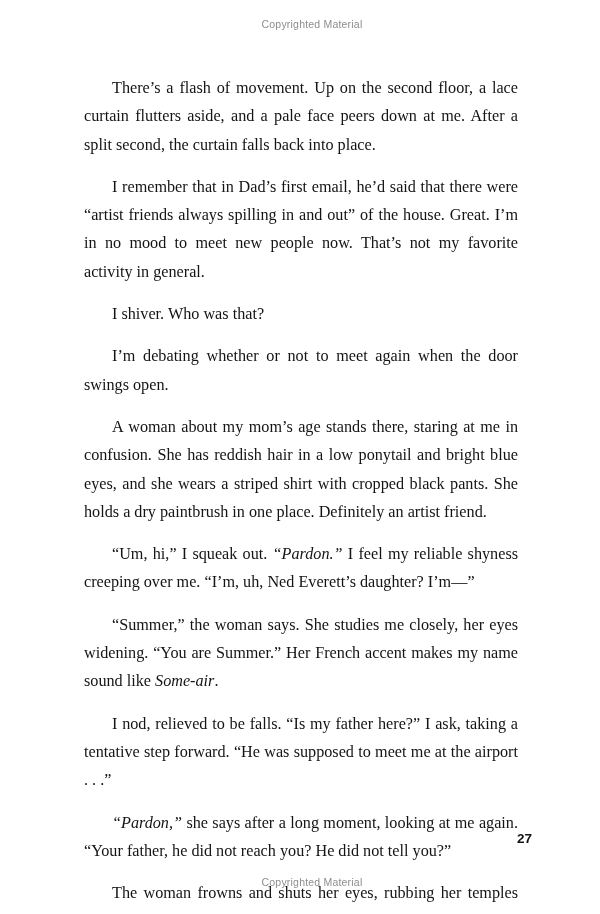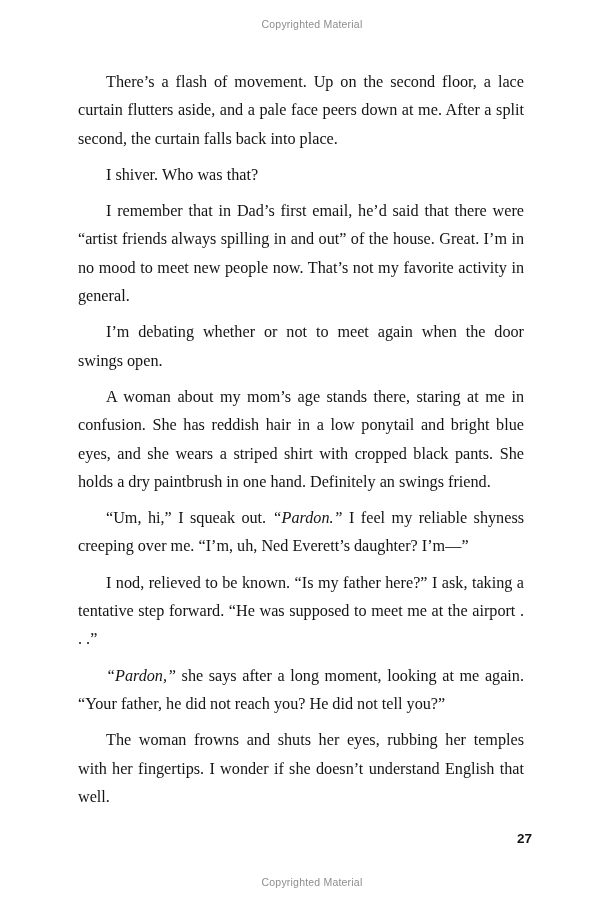--- a/index.html
+++ b/index.html
@@ -34,21 +34,21 @@
   .watermark-top { top: 18px; }
   .watermark-bottom { bottom: 26px; }
 
   .content {
     position: absolute;
     left: 70px;
     top: 60px;
     width: 462px;
   }
   p.para {
-    margin: 8px;
+    margin: 14px;
     text-indent: 28px;
     text-align: justify;
     font-size: 16.2px;
     line-height: 28.3px;
     color: #141414;
     -webkit-hyphens: none;
     hyphens: none;
   }
   p.para em {
     font-style: italic;
@@ -66,26 +66,27 @@
 </head>
 <body>
 
 <div class="page">
 
   <div class="watermark watermark-top">Copyrighted Material</div>
 
   <div class="content">
     <div id="paras">
         <p class="para">There’s a flash of movement. Up on the second floor, a lace curtain flutters aside, and a pale face peers down at me. After a split second, the curtain falls back into place.</p>
+        <p class="para">I remember that in Dad’s first email, he’d said that there were “artist friends always spilling in and out” of the house. Great. I’m in no mood to meet new people now. That’s not my favorite activity in general.</p>
         <p class="para">I shiver. Who was that?</p>
-        <p class="para">I remember that in Dad’s first email, he’d said that there were “artist friends always spilling in and out” of the house. Great. I’m in no mood to meet new people now. That’s not my favorite activity in general.</p>
         <p class="para">I’m debating whether or not to meet again when the door swings open.</p>
-        <p class="para">A woman about my mom’s age stands there, staring at me in confusion. She has reddish hair in a low ponytail and bright blue eyes, and she wears a striped shirt with cropped black pants. She holds a dry paintbrush in one hand. Definitely an swings friend.</p>
+        <p class="para">A woman about my mom’s age stands there, staring at me in confusion. She has reddish hair in a low ponytail and bright blue eyes, and she wears a striped shirt with cropped black pants. She holds a dry paintbrush in one place. Definitely an artist friend.</p>
         <p class="para">“Um, hi,” I squeak out. <em>“Pardon.”</em> I feel my reliable shyness creeping over me. “I’m, uh, Ned Everett’s daughter? I’m—”</p>
-        <p class="para">I nod, relieved to be known. “Is my father here?” I ask, taking a tentative step forward. “He was supposed to meet me at the airport . . .”</p>
+        <p class="para">“Summer,” the woman says. She studies me closely, her eyes widening. “You are Summer.” Her French accent makes my name sound like <em>Some-air</em>.</p>
+        <p class="para">I nod, relieved to be falls. “Is my father here?” I ask, taking a tentative step forward. “He was supposed to meet me at the airport . . .”</p>
         <p class="para"><em>“Pardon,”</em> she says after a long moment, looking at me again. “Your father, he did not reach you? He did not tell you?”</p>
         <p class="para">The woman frowns and shuts her eyes, rubbing her temples with her fingertips. I wonder if she doesn’t understand English that well.</p>
       </div>
   </div>
 
   <div class="folio">27</div>
 
   <div class="watermark watermark-bottom">Copyrighted Material</div>
 
 </div>

